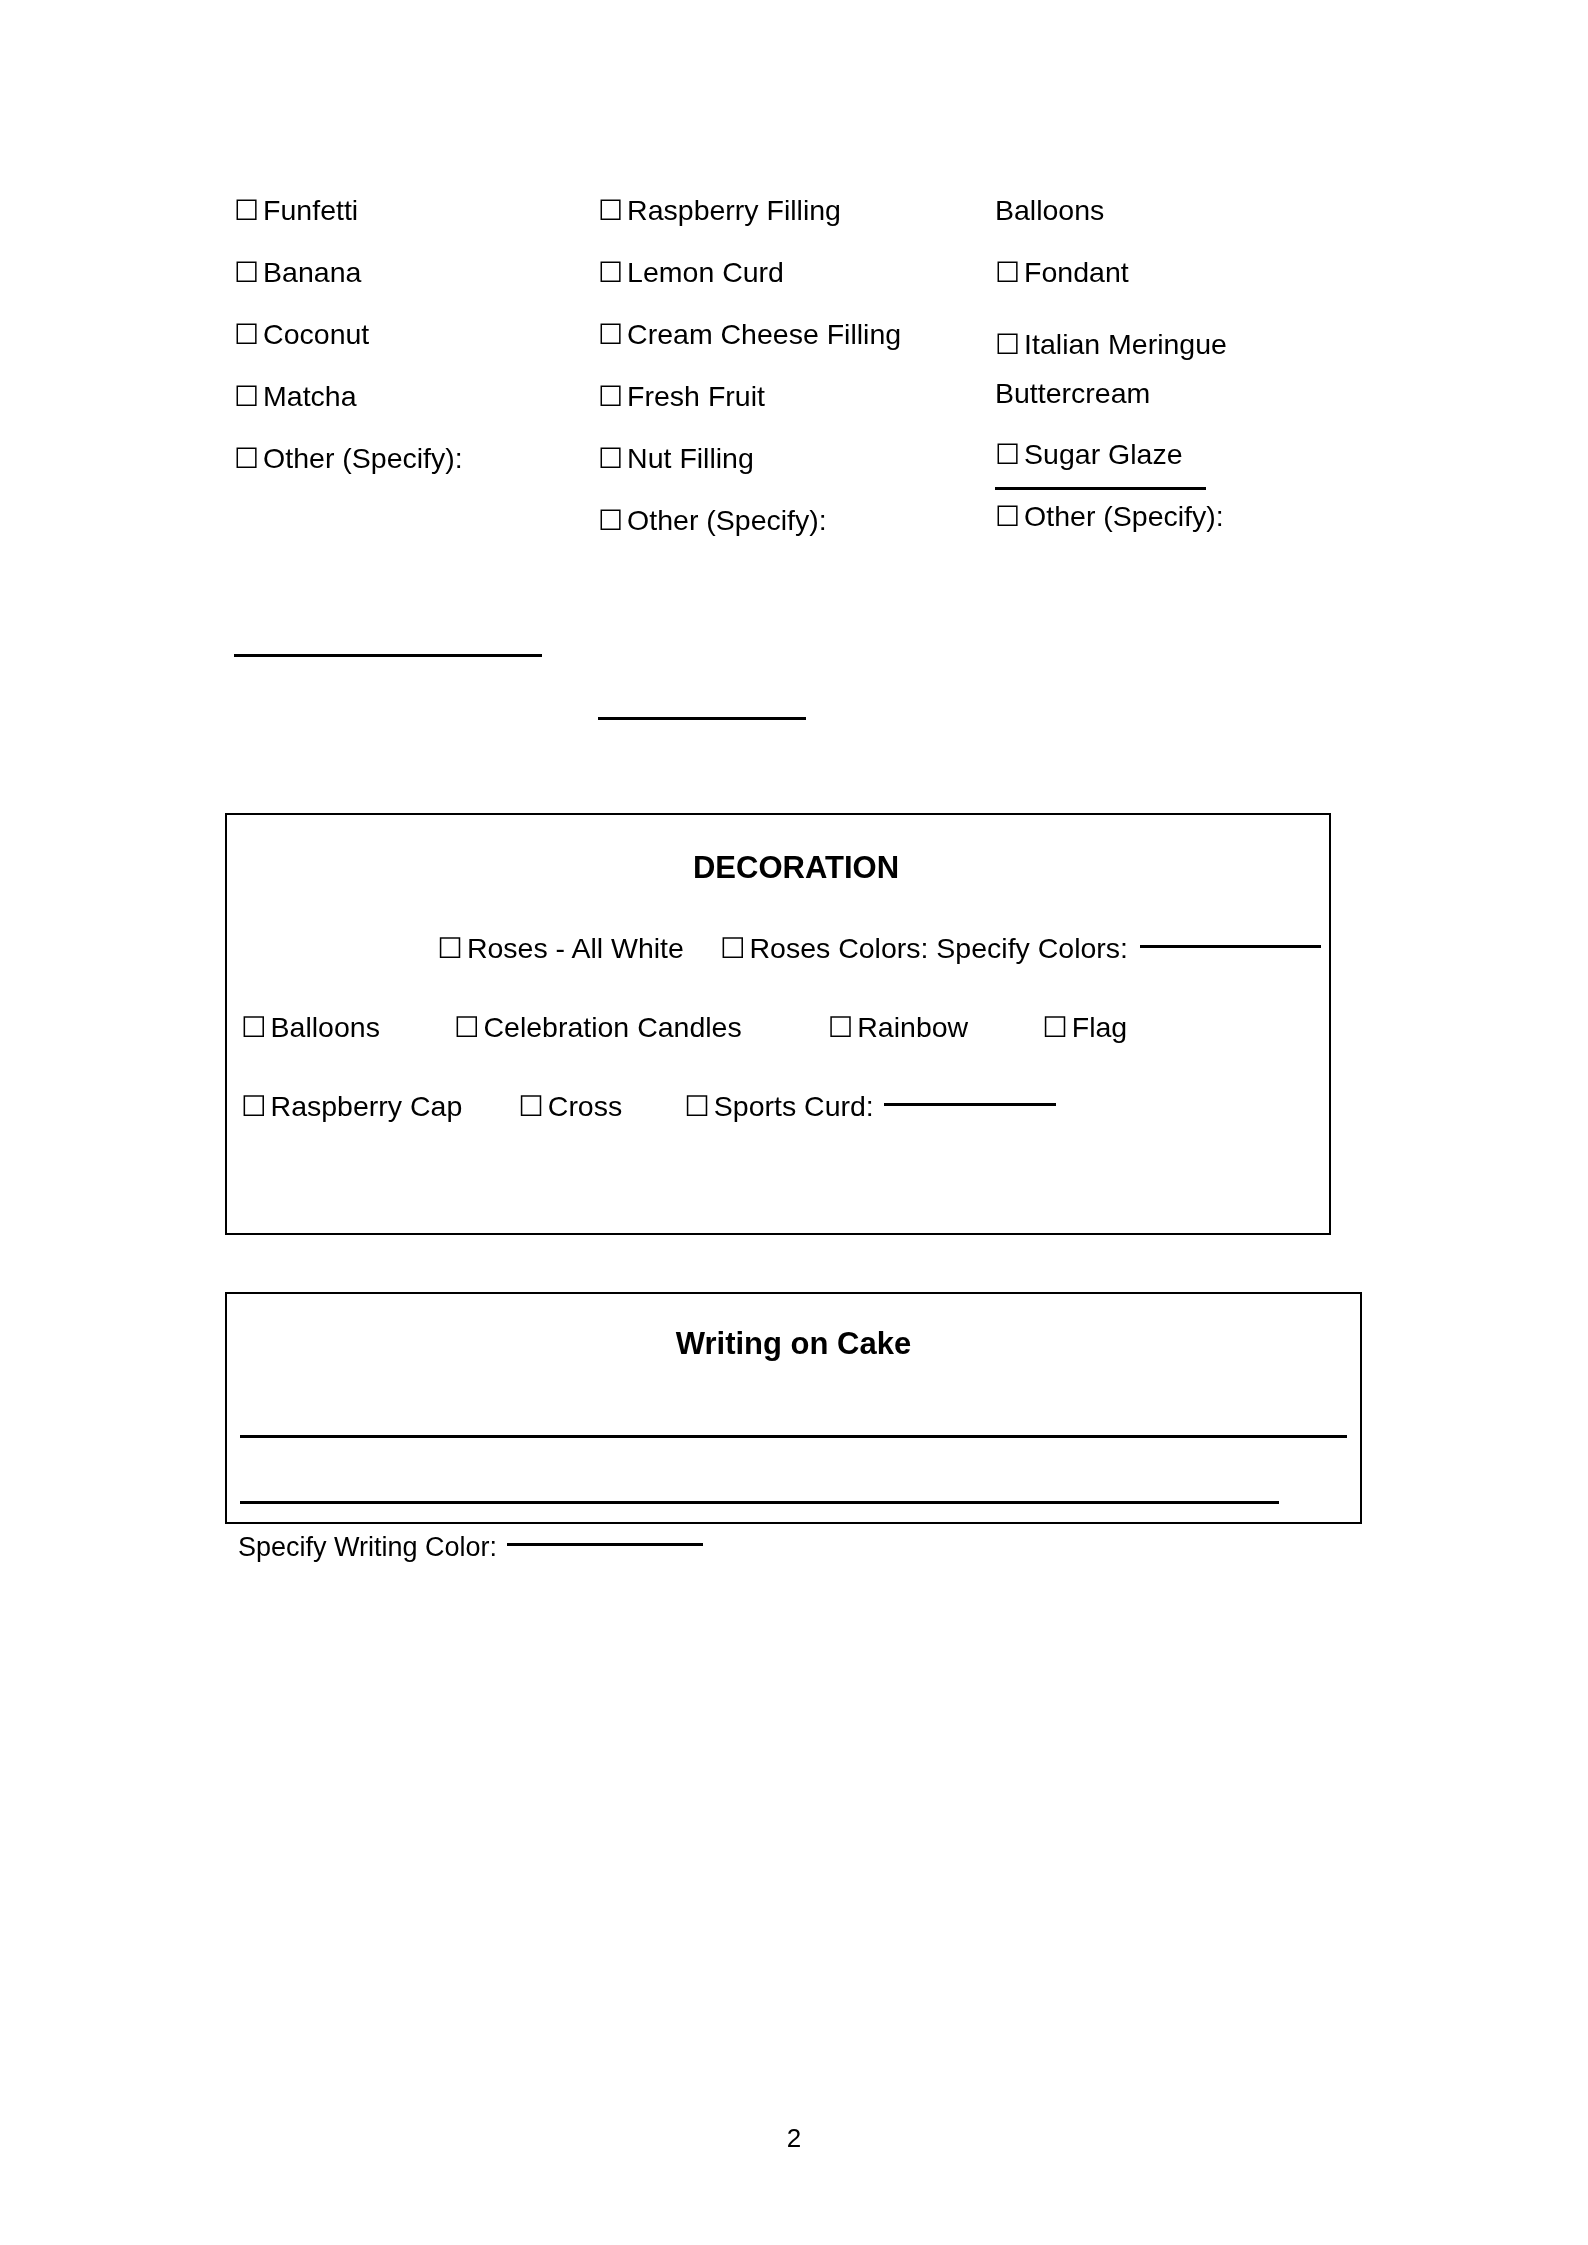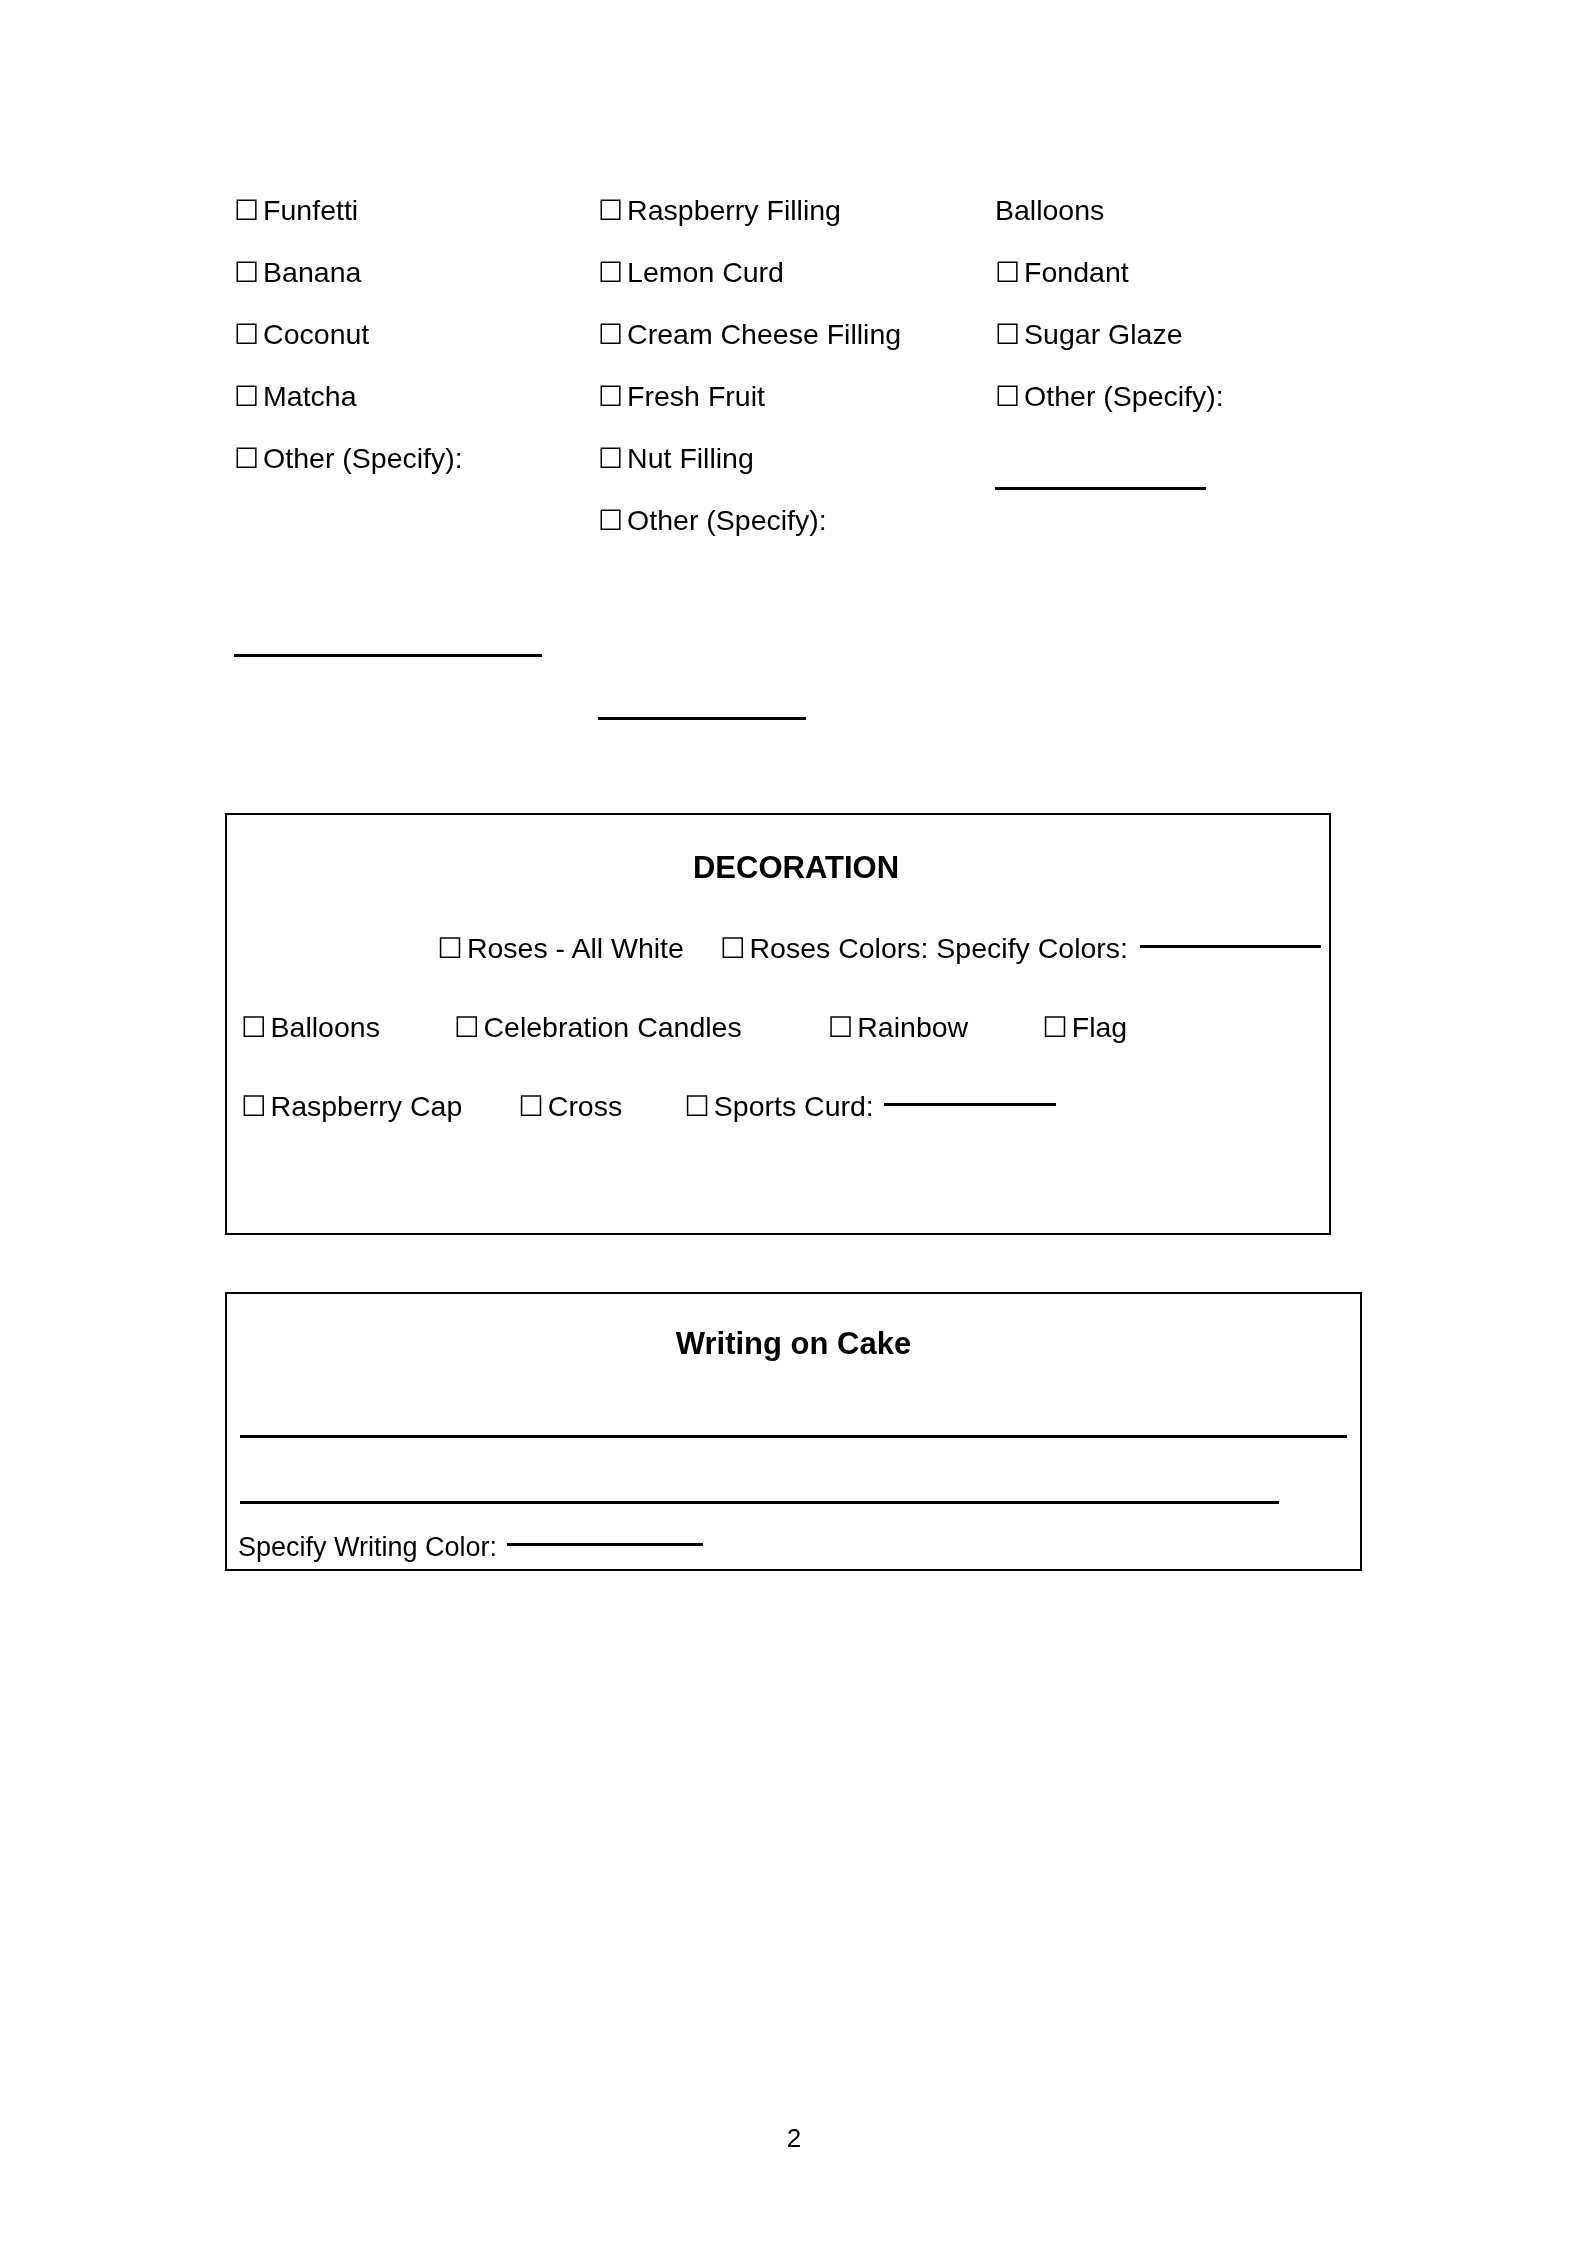--- a/index.html
+++ b/index.html
@@ -127,21 +127,21 @@
   }
   .rule-roses  { width: 181px; margin-left: 12px; }
   .rule-sports { width: 172px; margin-left: 10px; }
   .rule-wcolor { width: 196px; margin-left: 10px; }
 
   
   #writing-section {
     left: 225px;
     top: 1292px;
     width: 1137px;
-    height: 279px;
+    height: 232px;
   }
   #writing-section .section-title { margin-top: 34px; }
 
   .write-line {
     position: absolute;
     left: 13px;
     height: 3px;
     background: #000000;
   }
   #write-line-1 { top: 141px; width: 1107px; }
@@ -214,20 +214,23 @@
       </label>
       <div class="rule" style="left:0px; top:521px; width:208px;"></div>
     </div>
 
     <div class="col col-frost">
       <div class="opt plain">
         <span class="lbl">Balloons</span>
       </div>
       <label class="opt">
         <span class="cb">☐</span><span class="lbl">Fondant</span>
+      </label>
+      <label class="opt wrap">
+        <span class="cb">☐</span><span class="lbl">Italian Meringue Buttercream</span>
       </label>
       <label class="opt">
         <span class="cb">☐</span><span class="lbl">Sugar Glaze</span>
       </label>
       <label class="opt">
         <span class="cb">☐</span><span class="lbl">Other (Specify):</span>
       </label>
       <div class="rule" style="left:0px; top:291px; width:211px;"></div>
     </div>
 

